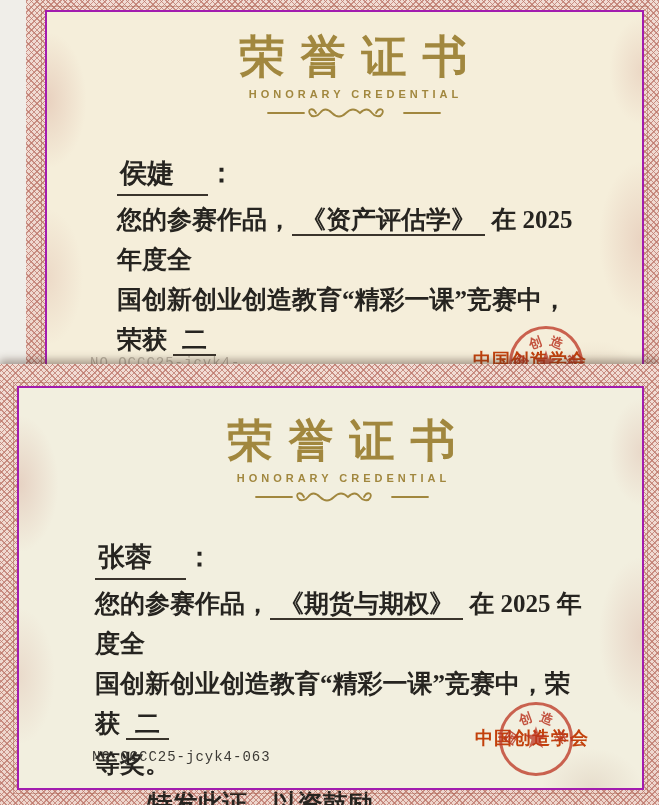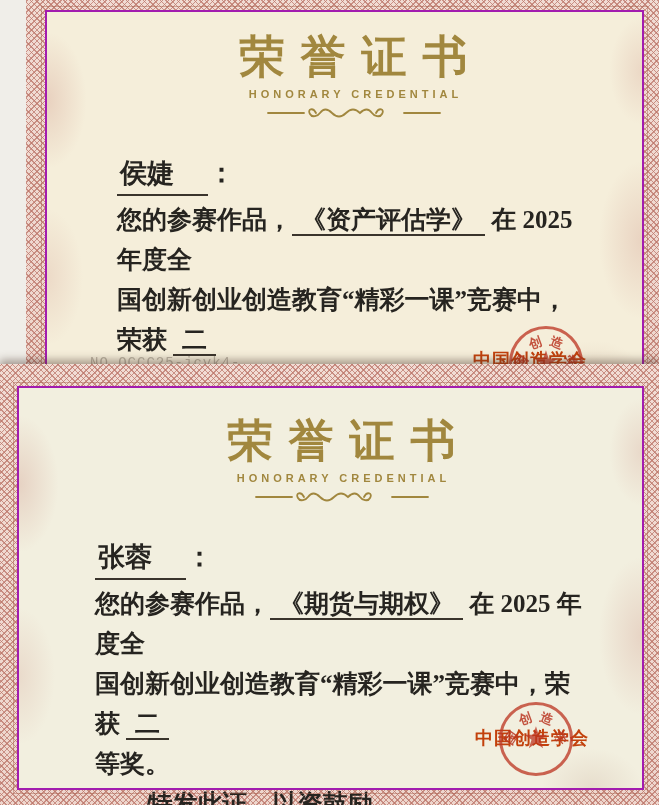--- a/index.html
+++ b/index.html
@@ -142,20 +142,21 @@
           <path d="M52 8 c-3 -6 -9 -4 -6 1 c2 4 8 2 10 -1 q5 -7 12 0 t14 0 t14 0 q7 -7 12 0 c2 3 8 5 10 1 c3 -5 -3 -7 -6 -1"></path>
         </g>
       </svg>
     </div>
     <div class="name-row"><span class="u-name">张蓉</span><span>：</span></div>
     <div class="line first"><span class="indent">您的参赛作品，</span><span class="u">《期货与期权》</span><span> 在 2025 年度全</span></div>
     <div class="line"><span>国创新创业创造教育“精彩一课”竞赛中，荣获</span><span class="u award">二</span></div>
     <div class="line">等奖。</div>
     <div class="line indent">特发此证，以资鼓励。</div>
   </div>
+  <div class="serial">NO.QCCC25-jcyk4-063</div>
   <div class="orgdate">
     <div>中国创造学会</div>
   </div>
   <div class="seal">
     <span class="seal-ch sc0">国</span>
     <span class="seal-ch sc1">创</span>
     <span class="seal-ch sc2">造</span>
     <span class="seal-ch sc3">学</span>
     <span class="seal-star">★</span>
   </div>

